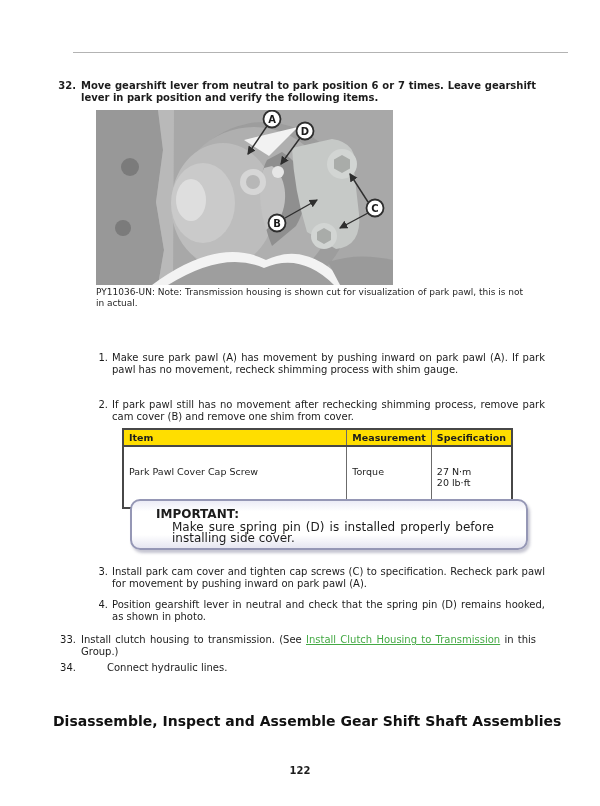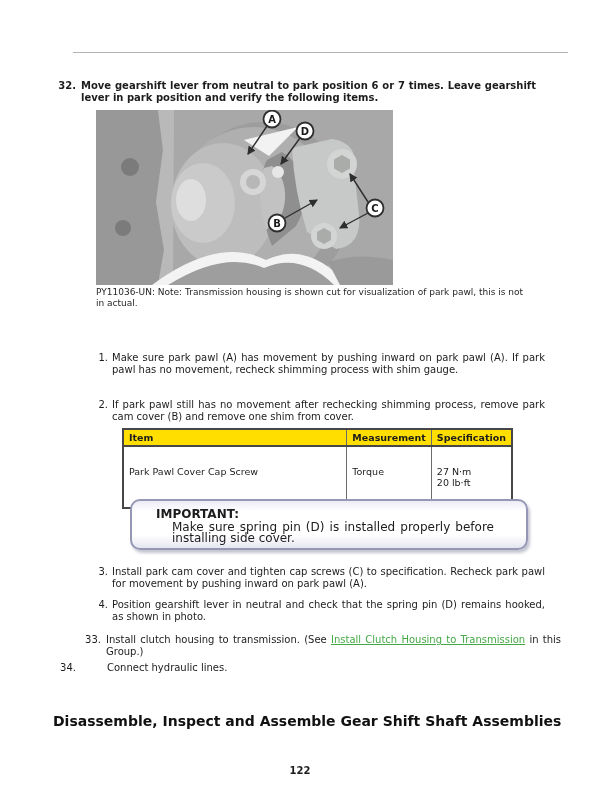--- a/index.html
+++ b/index.html
@@ -166,21 +166,21 @@
 <div class="abs substep" style="top:566px; left:96px;">
   <span class="num">3.</span>
   <p class="txt">Install park cam cover and tighten cap screws (C) to specification. Recheck park pawl for movement by pushing inward on park pawl (A).</p>
 </div>
 
 <div class="abs substep" style="top:599px; left:96px;">
   <span class="num">4.</span>
   <p class="txt">Position gearshift lever in neutral and check that the spring pin (D) remains hooked, as shown in photo.</p>
 </div>
 
-<div class="abs step" style="top:634px; left:57px;margin-left:25px;">
+<div class="abs step" style="top:634px; left:57px;">
   <span class="num">33.</span>
   <p class="txt"><span>Install clutch housing to transmission. (See </span><a class="doc-link">Install Clutch Housing to Transmission</a><span> in this Group.)</span></p>
 </div>
 
 <div class="abs step" style="top:662px; left:57px;gap:26px;">
   <span class="num">34.</span>
   <p class="txt">Connect hydraulic lines.</p>
 </div>
 
 <h2 class="abs section-heading">Disassemble, Inspect and Assemble Gear Shift Shaft Assemblies</h2>

